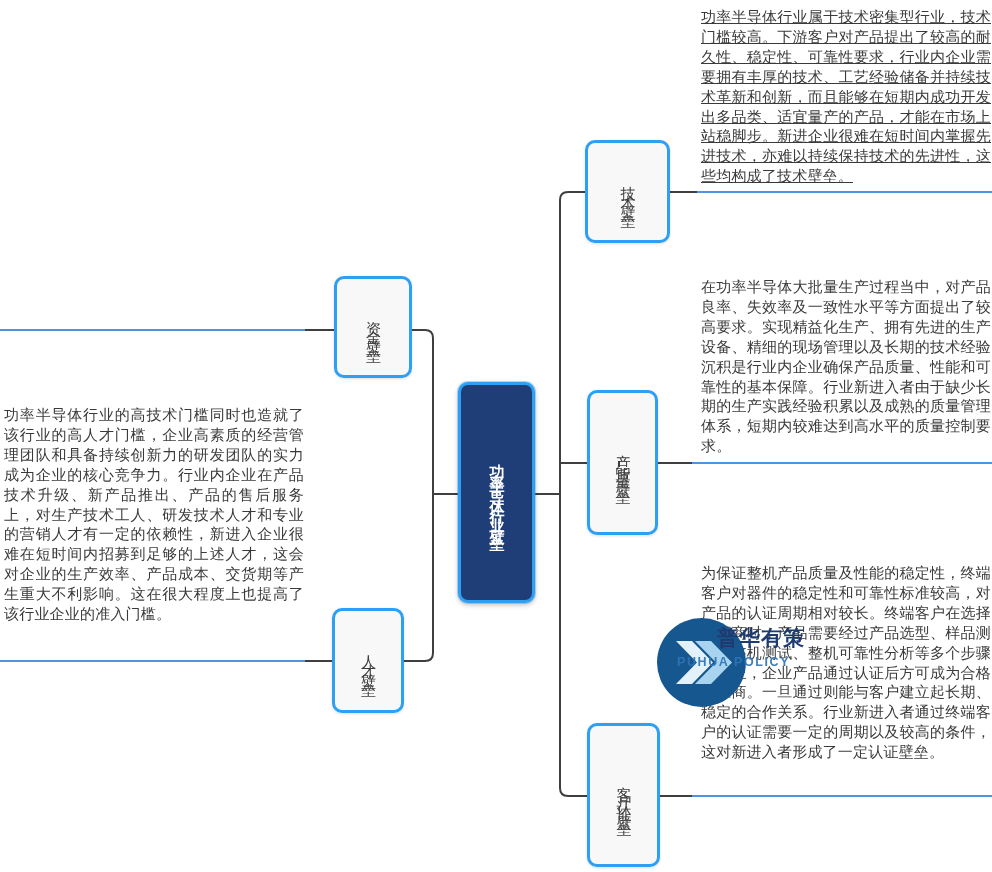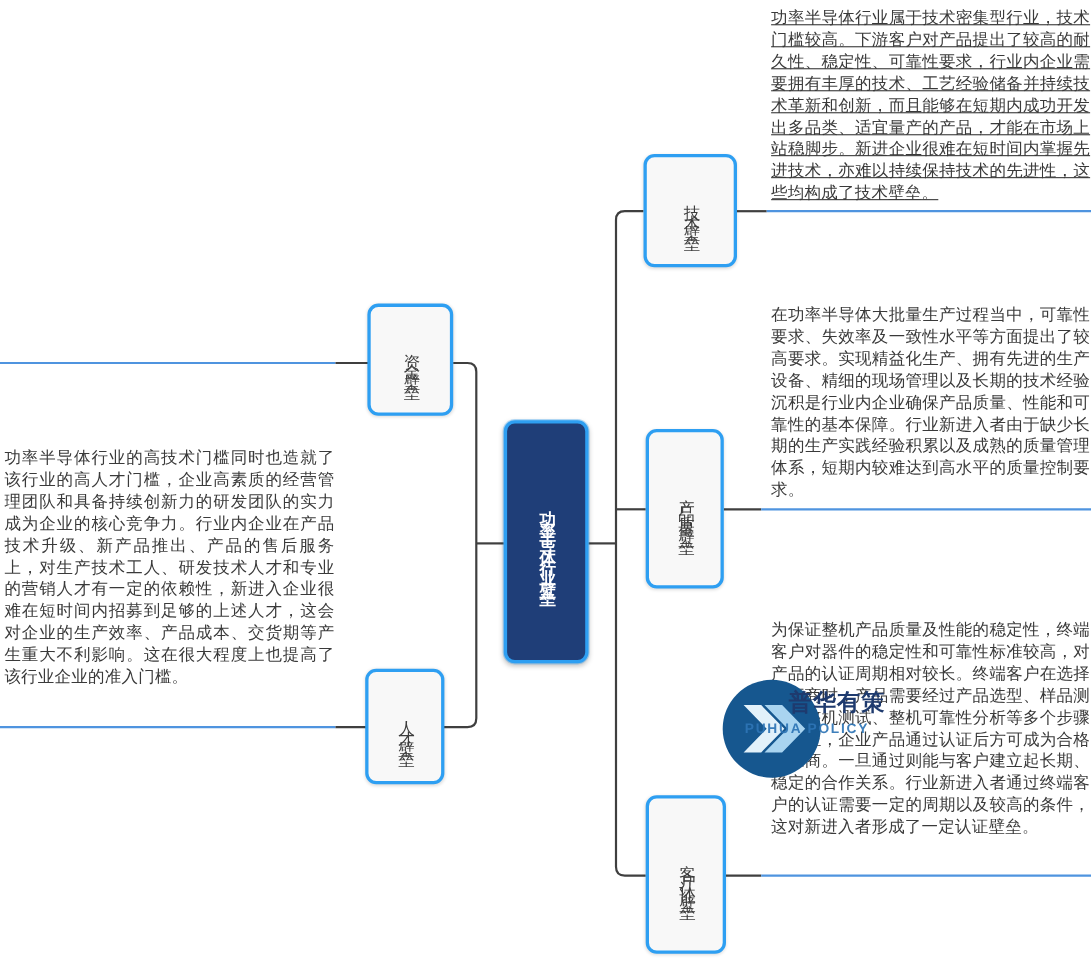--- a/index.html
+++ b/index.html
@@ -8,21 +8,21 @@
     font-family:"Liberation Sans","DejaVu Sans",sans-serif;overflow:hidden;
   }
   .lines{position:absolute;left:0;top:0;z-index:1;}
   .line-dark{stroke:#3F3F3F;stroke-width:2;fill:none;}
   .line-blue{stroke:#4F94DF;stroke-width:2;fill:none;}
   .txt{
     position:absolute;z-index:2;font-size:15px;line-height:19.9px;color:#3A3A3A;
     text-align:justify;text-justify:inter-ideograph;letter-spacing:0.2px;
   }
   .txt-capital{left:4px;top:220px;width:300px;}
-  .txt-talent{left:4px;top:407px;width:300px;}
+  .txt-talent{left:4px;top:407px;width:300px;font-family:Liberation Mono, monospace;}
   .txt-tech{left:701px;top:7px;width:290px;text-decoration:underline;}
   .txt-quality{left:701px;top:277px;width:290px;}
   .txt-customer{left:701px;top:563px;width:290px;}
   .node{
     position:absolute;z-index:3;background:#F8F8F8;border:3px solid #2E9FF2;
     border-radius:10px;display:flex;align-items:center;justify-content:center;
     box-shadow:0 1px 3px rgba(0,0,0,.14);box-sizing:border-box;
   }
   .node-label{
     writing-mode:vertical-rl;text-orientation:upright;
@@ -77,21 +77,21 @@
     <path class="line-dark" d="M670 192 H697"></path>
     <path class="line-blue" d="M697 192 H992"></path>
     <path class="line-dark" d="M658 463 H692"></path>
     <path class="line-blue" d="M692 463 H992"></path>
     <path class="line-dark" d="M660 796 H692"></path>
     <path class="line-blue" d="M692 796 H992"></path>
   </svg>
 
   <div class="txt txt-talent">功率半导体行业的高技术门槛同时也造就了该行业的高人才门槛，企业高素质的经营管理团队和具备持续创新力的研发团队的实力成为企业的核心竞争力。行业内企业在产品技术升级、新产品推出、产品的售后服务上，对生产技术工人、研发技术人才和专业的营销人才有一定的依赖性，新进入企业很难在短时间内招募到足够的上述人才，这会对企业的生产效率、产品成本、交货期等产生重大不利影响。这在很大程度上也提高了该行业企业的准入门槛。</div>
   <div class="txt txt-tech">功率半导体行业属于技术密集型行业，技术门槛较高。下游客户对产品提出了较高的耐久性、稳定性、可靠性要求，行业内企业需要拥有丰厚的技术、工艺经验储备并持续技术革新和创新，而且能够在短期内成功开发出多品类、适宜量产的产品，才能在市场上站稳脚步。新进企业很难在短时间内掌握先进技术，亦难以持续保持技术的先进性，这些均构成了技术壁垒。</div>
-  <div class="txt txt-quality">在功率半导体大批量生产过程当中，可靠性要求、失效率及一致性水平等方面提出了较高要求。实现精益化生产、拥有先进的生产设备、精细的现场管理以及长期的技术经验沉积是行业内企业确保产品质量、性能和可靠性的基本保障。行业新进入者由于缺少长期的生产实践经验积累以及成熟的质量管理体系，短期内较难达到高水平的质量控制要求。</div>
+  <div class="txt txt-quality">在功率半导体大批量生产过程当中，对产品良率、失效率及一致性水平等方面提出了较高要求。实现精益化生产、拥有先进的生产设备、精细的现场管理以及长期的技术经验沉积是行业内企业确保产品质量、性能和可靠性的基本保障。行业新进入者由于缺少长期的生产实践经验积累以及成熟的质量管理体系，短期内较难达到高水平的质量控制要求。</div>
   <div class="txt txt-customer">为保证整机产品质量及性能的稳定性，终端客户对器件的稳定性和可靠性标准较高，对产品的认证周期相对较长。终端客户在选择供应商时，产品需要经过产品选型、样品测试、整机测试、整机可靠性分析等多个步骤的认证，企业产品通过认证后方可成为合格供应商。一旦通过则能与客户建立起长期、稳定的合作关系。行业新进入者通过终端客户的认证需要一定的周期以及较高的条件，这对新进入者形成了一定认证壁垒。</div>
 
   <div class="node node-central">
     <span class="node-label">功率半导体行业壁垒</span>
   </div>
 
   <div class="node node-capital">
     <span class="node-label">资金壁垒</span>
   </div>
   <div class="node node-talent">

